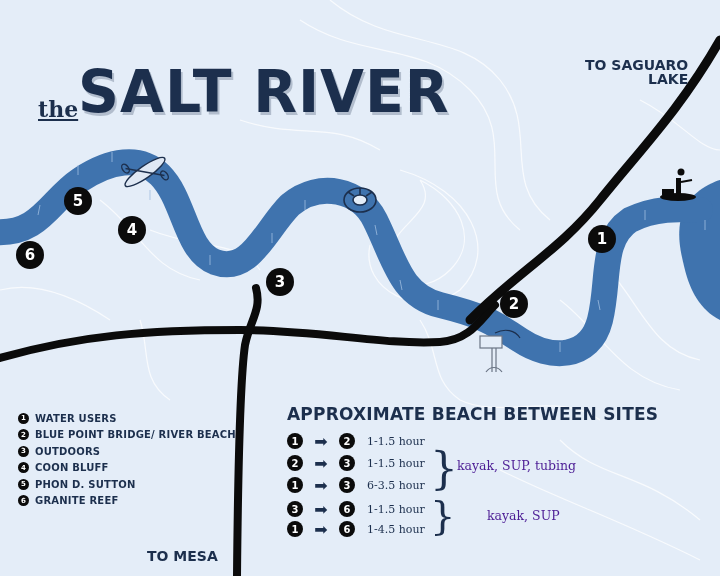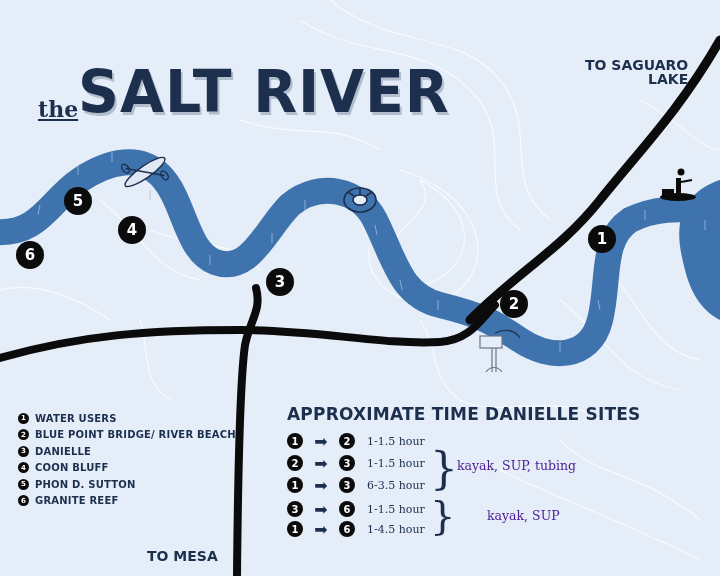--- a/index.html
+++ b/index.html
@@ -124,38 +124,38 @@
     <div class="legend-item">
       <span class="legend-num">1</span>
       <span class="legend-text">WATER USERS</span>
     </div>
     <div class="legend-item">
       <span class="legend-num">2</span>
       <span class="legend-text">BLUE POINT BRIDGE/ RIVER BEACH</span>
     </div>
     <div class="legend-item">
       <span class="legend-num">3</span>
-      <span class="legend-text">DANIELLE</span>
+      <span class="legend-text">OUTDOORS</span>
     </div>
     <div class="legend-item">
       <span class="legend-num">4</span>
       <span class="legend-text">COON BLUFF</span>
     </div>
     <div class="legend-item">
       <span class="legend-num">5</span>
       <span class="legend-text">PHON D. SUTTON</span>
     </div>
     <div class="legend-item">
       <span class="legend-num">6</span>
       <span class="legend-text">GRANITE REEF</span>
     </div>
   </div>
 
   <div class="times">
-    <div class="times-title">APPROXIMATE TIME DANIELLE SITES</div>
+    <div class="times-title">APPROXIMATE BEACH BETWEEN SITES</div>
 
     <div class="time-row" style="top:27px;">
       <span class="tnum">1</span>
       <span class="tarrow">➡</span>
       <span class="tnum">2</span>
       <span class="tval">1-1.5 hour</span>
     </div>
     <div class="time-row" style="top:49px;">
       <span class="tnum">2</span>
       <span class="tarrow">➡</span>

